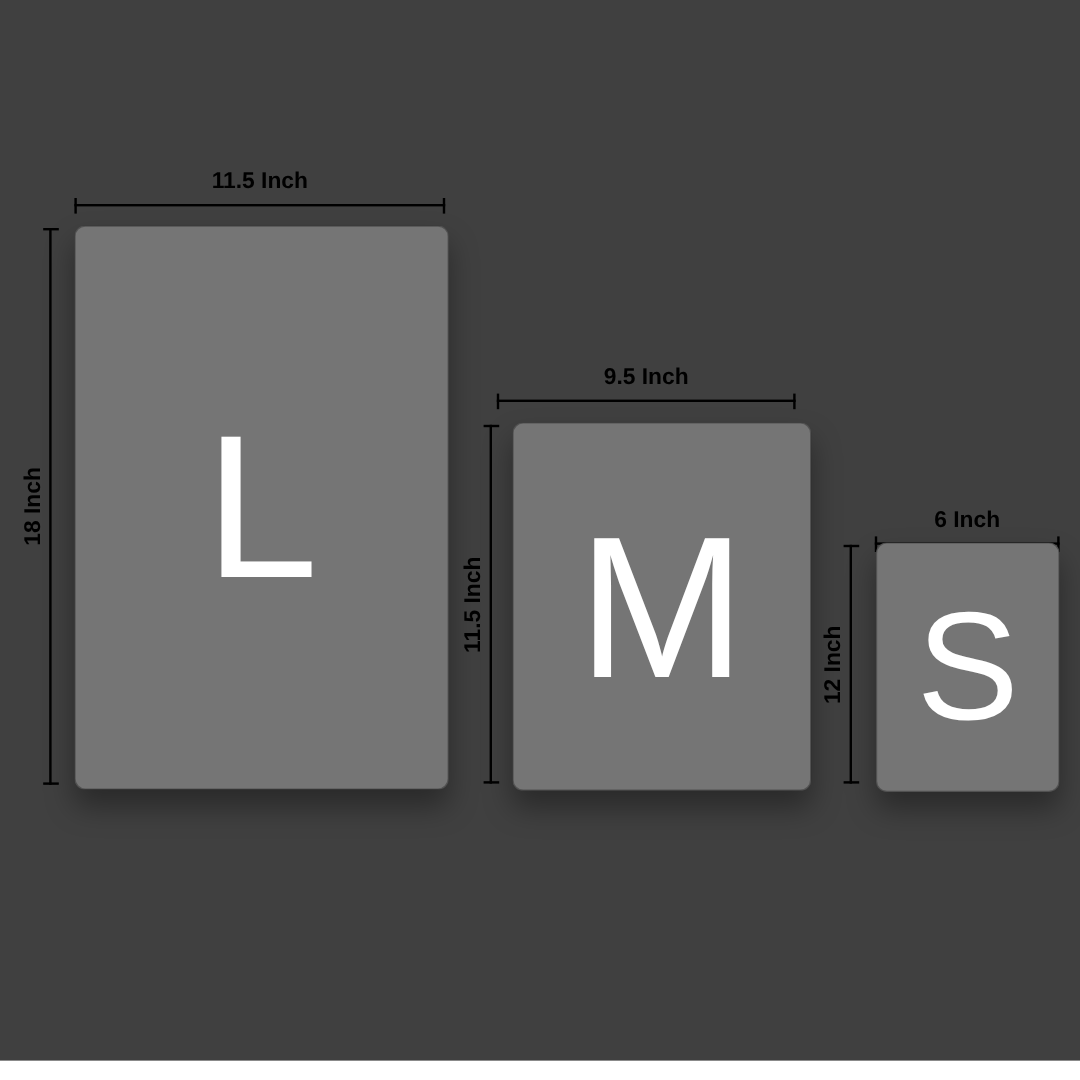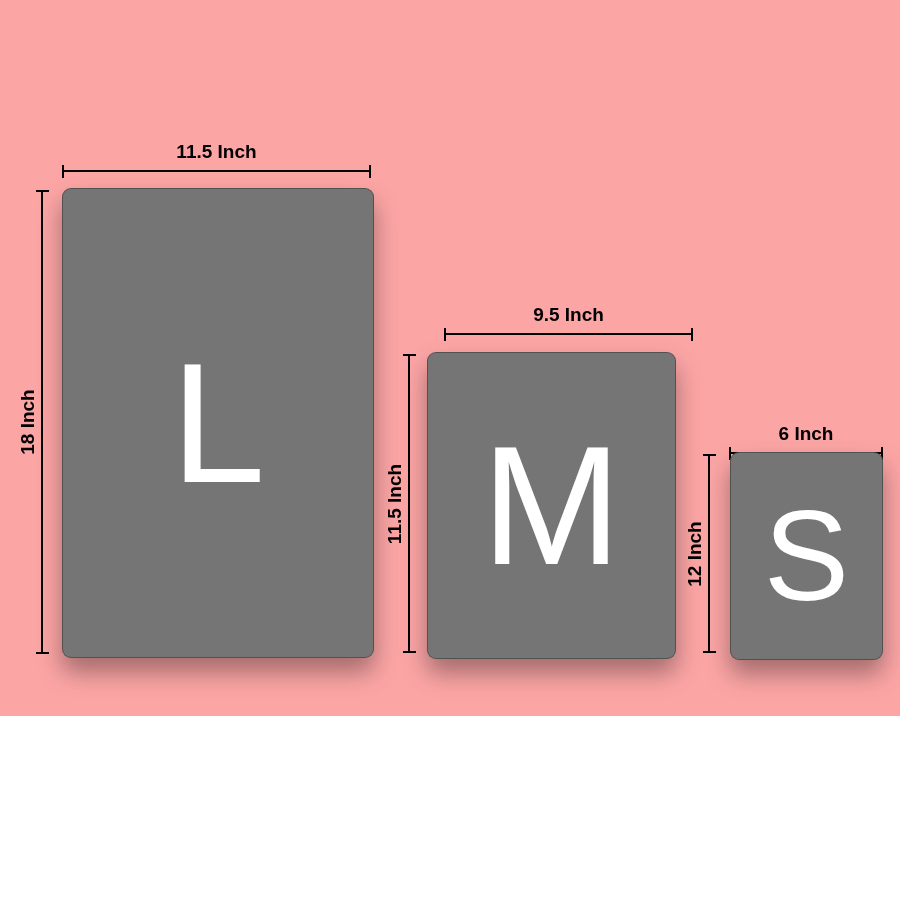--- a/index.html
+++ b/index.html
@@ -4,22 +4,22 @@
 <style>
   html, body {
     margin: 0;
     padding: 0;
     background: #ffffff;
     font-family: "Liberation Sans", sans-serif;
   }
   .stage {
     position: relative;
     width: 900px;
-    height: 716px;
-    background: #fca5a5;
+    height: 884px;
+    background: #404040;
     overflow: hidden;
   }
 
   
   .panel {
     position: absolute;
     background: #757575;
     border: 1px solid rgba(0,0,0,0.30);
     border-radius: 9px;
     box-shadow: 0 14px 24px rgba(0,0,0,0.35);
@@ -90,21 +90,21 @@
   
   
   .panel-large  { left: 62px;  top: 188px; width: 312px; height: 470px; }
   .panel-large .letter { font-size: 170px; }
   .hline-large  { left: 62px;  top: 170px; width: 309px; }
   .vline-large  { left: 41px;  top: 190px; height: 464px; }
 
   
   .panel-medium { left: 427px; top: 352px; width: 249px; height: 307px; }
   .panel-medium .letter { font-size: 168px; }
-  .hline-medium { left: 444px; top: 333px; width: 249px; text-decoration: underline; }
+  .hline-medium { left: 414px; top: 333px; width: 249px; text-decoration: underline; }
   .vline-medium { left: 408px; top: 354px; height: 299px; }
 
   
   .panel-small  { left: 730px; top: 452px; width: 153px; height: 208px; }
   .panel-small .letter { font-size: 128px; }
   .hline-small  { left: 729px; top: 452px; width: 154px; }
   .vline-small  { left: 708px; top: 454px; height: 199px; }
 </style>
 </head>
 <body>

